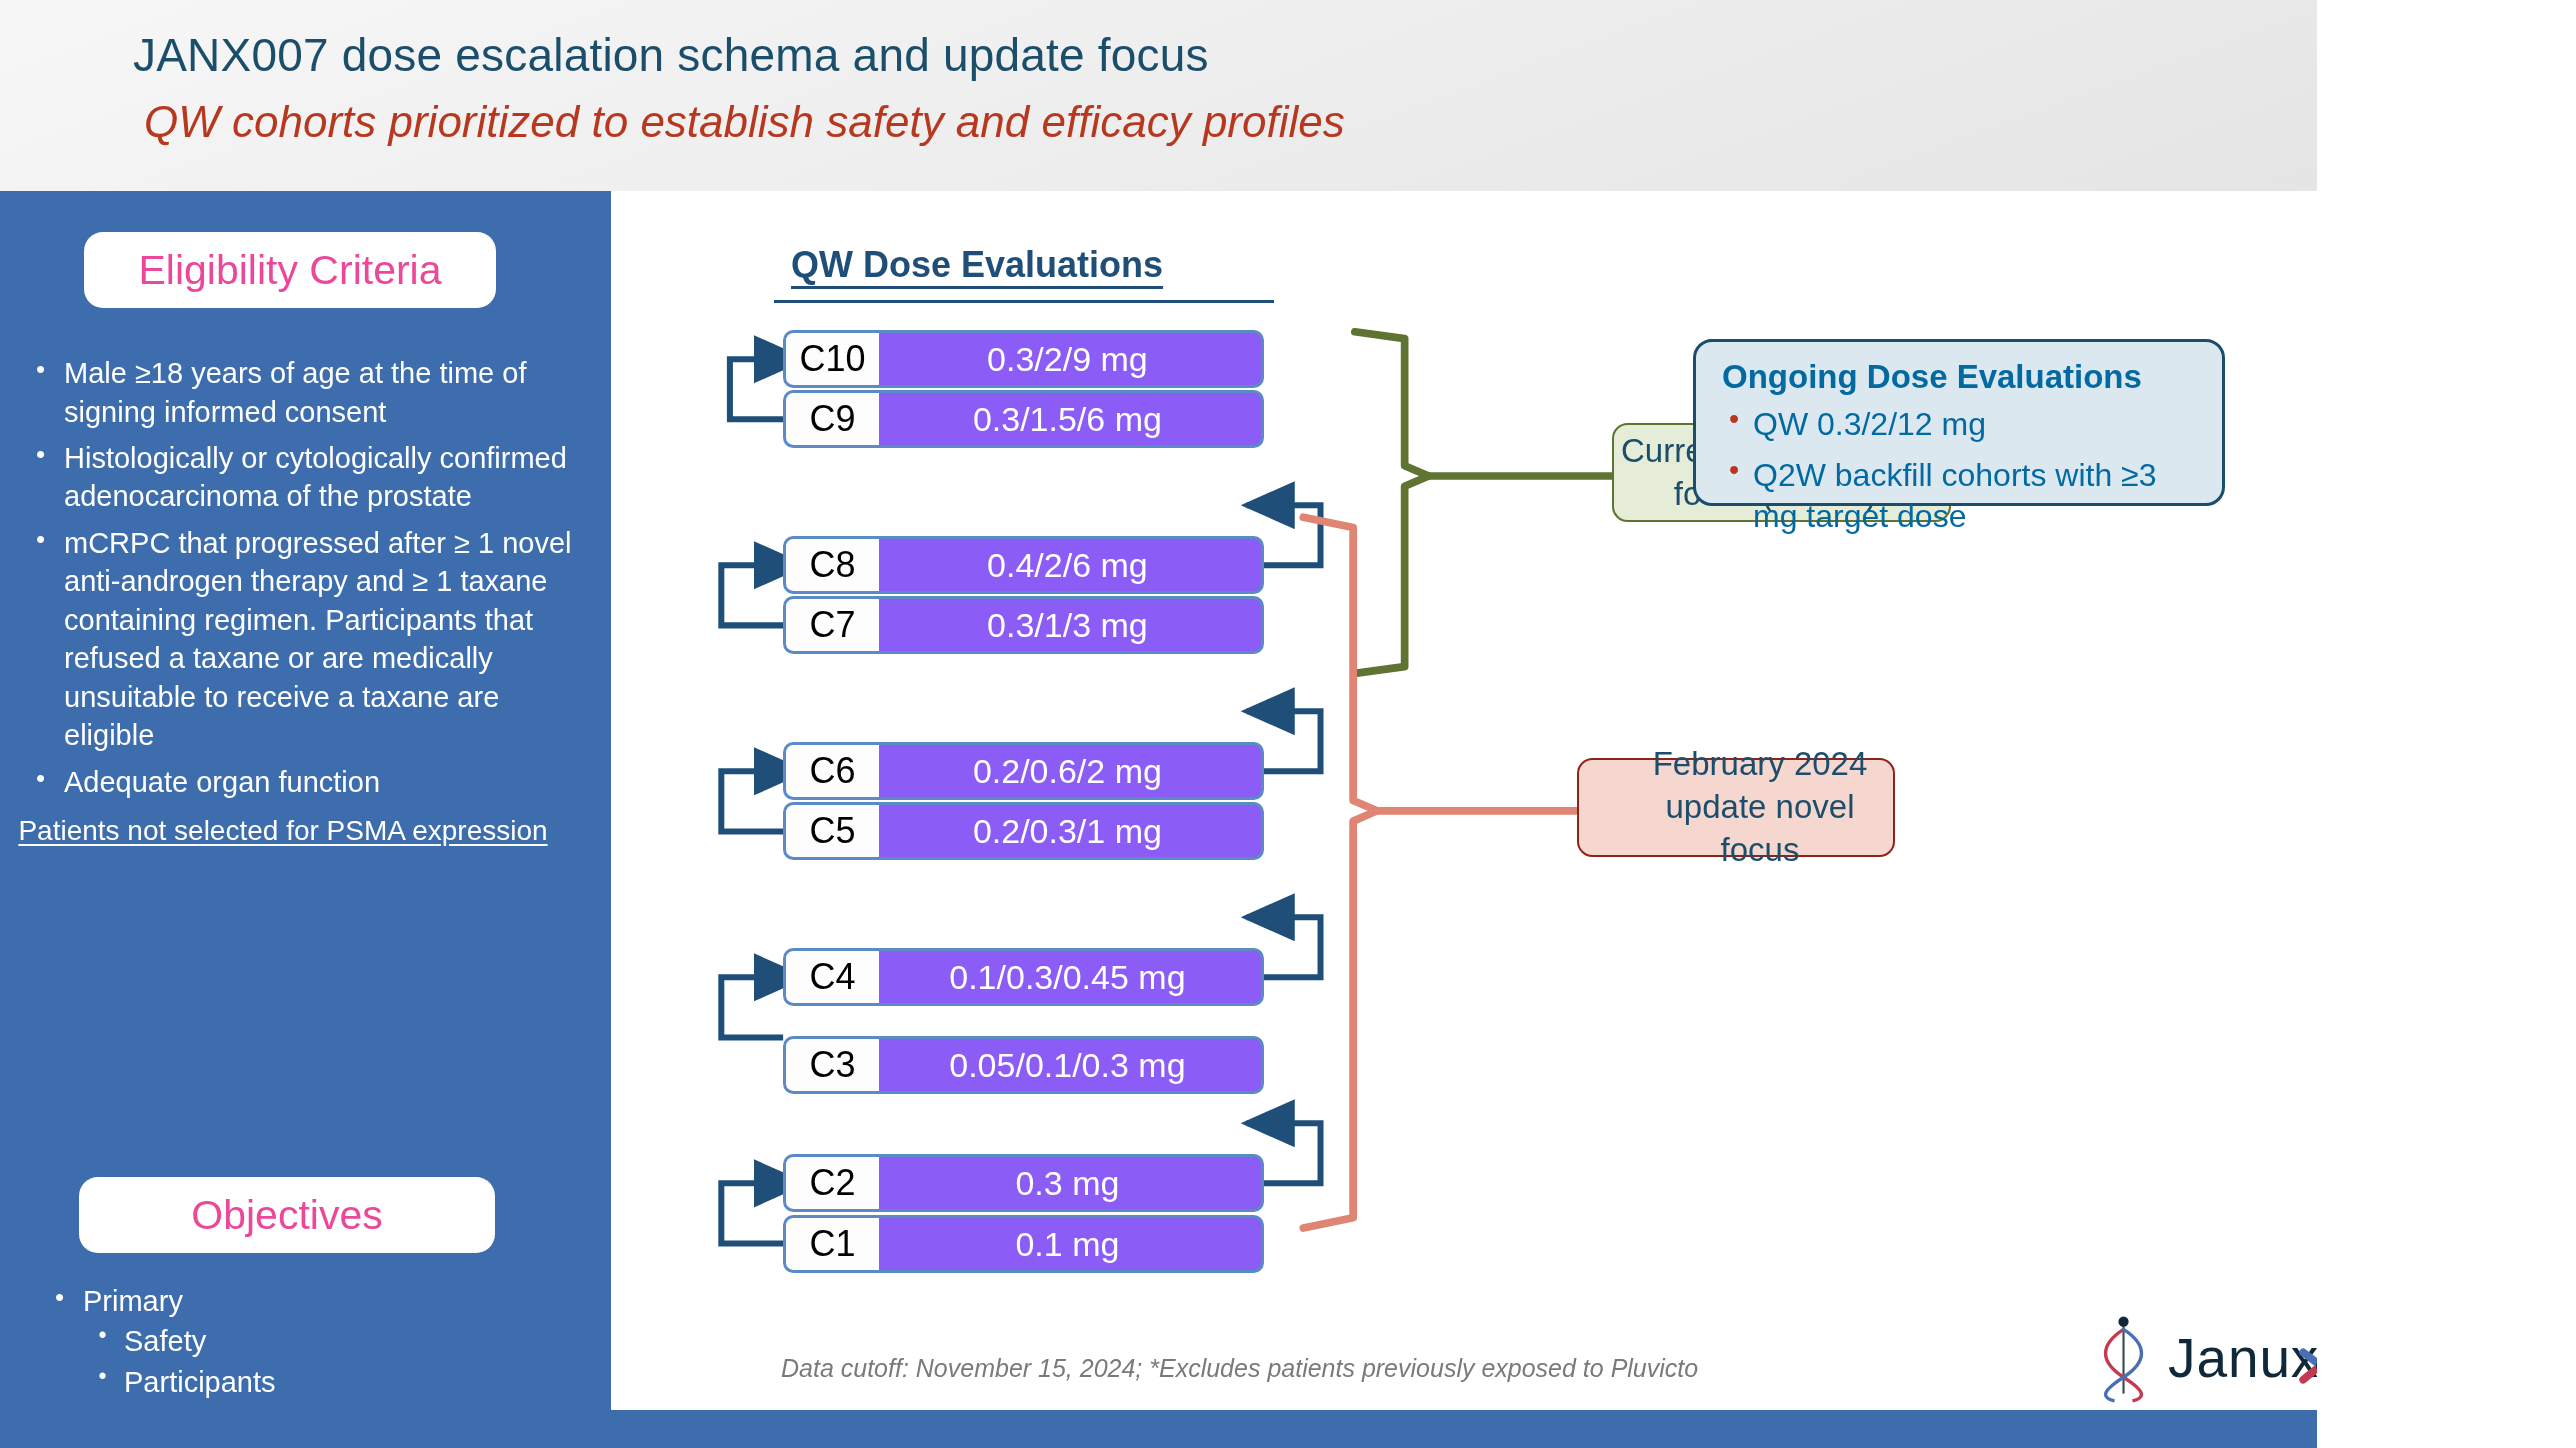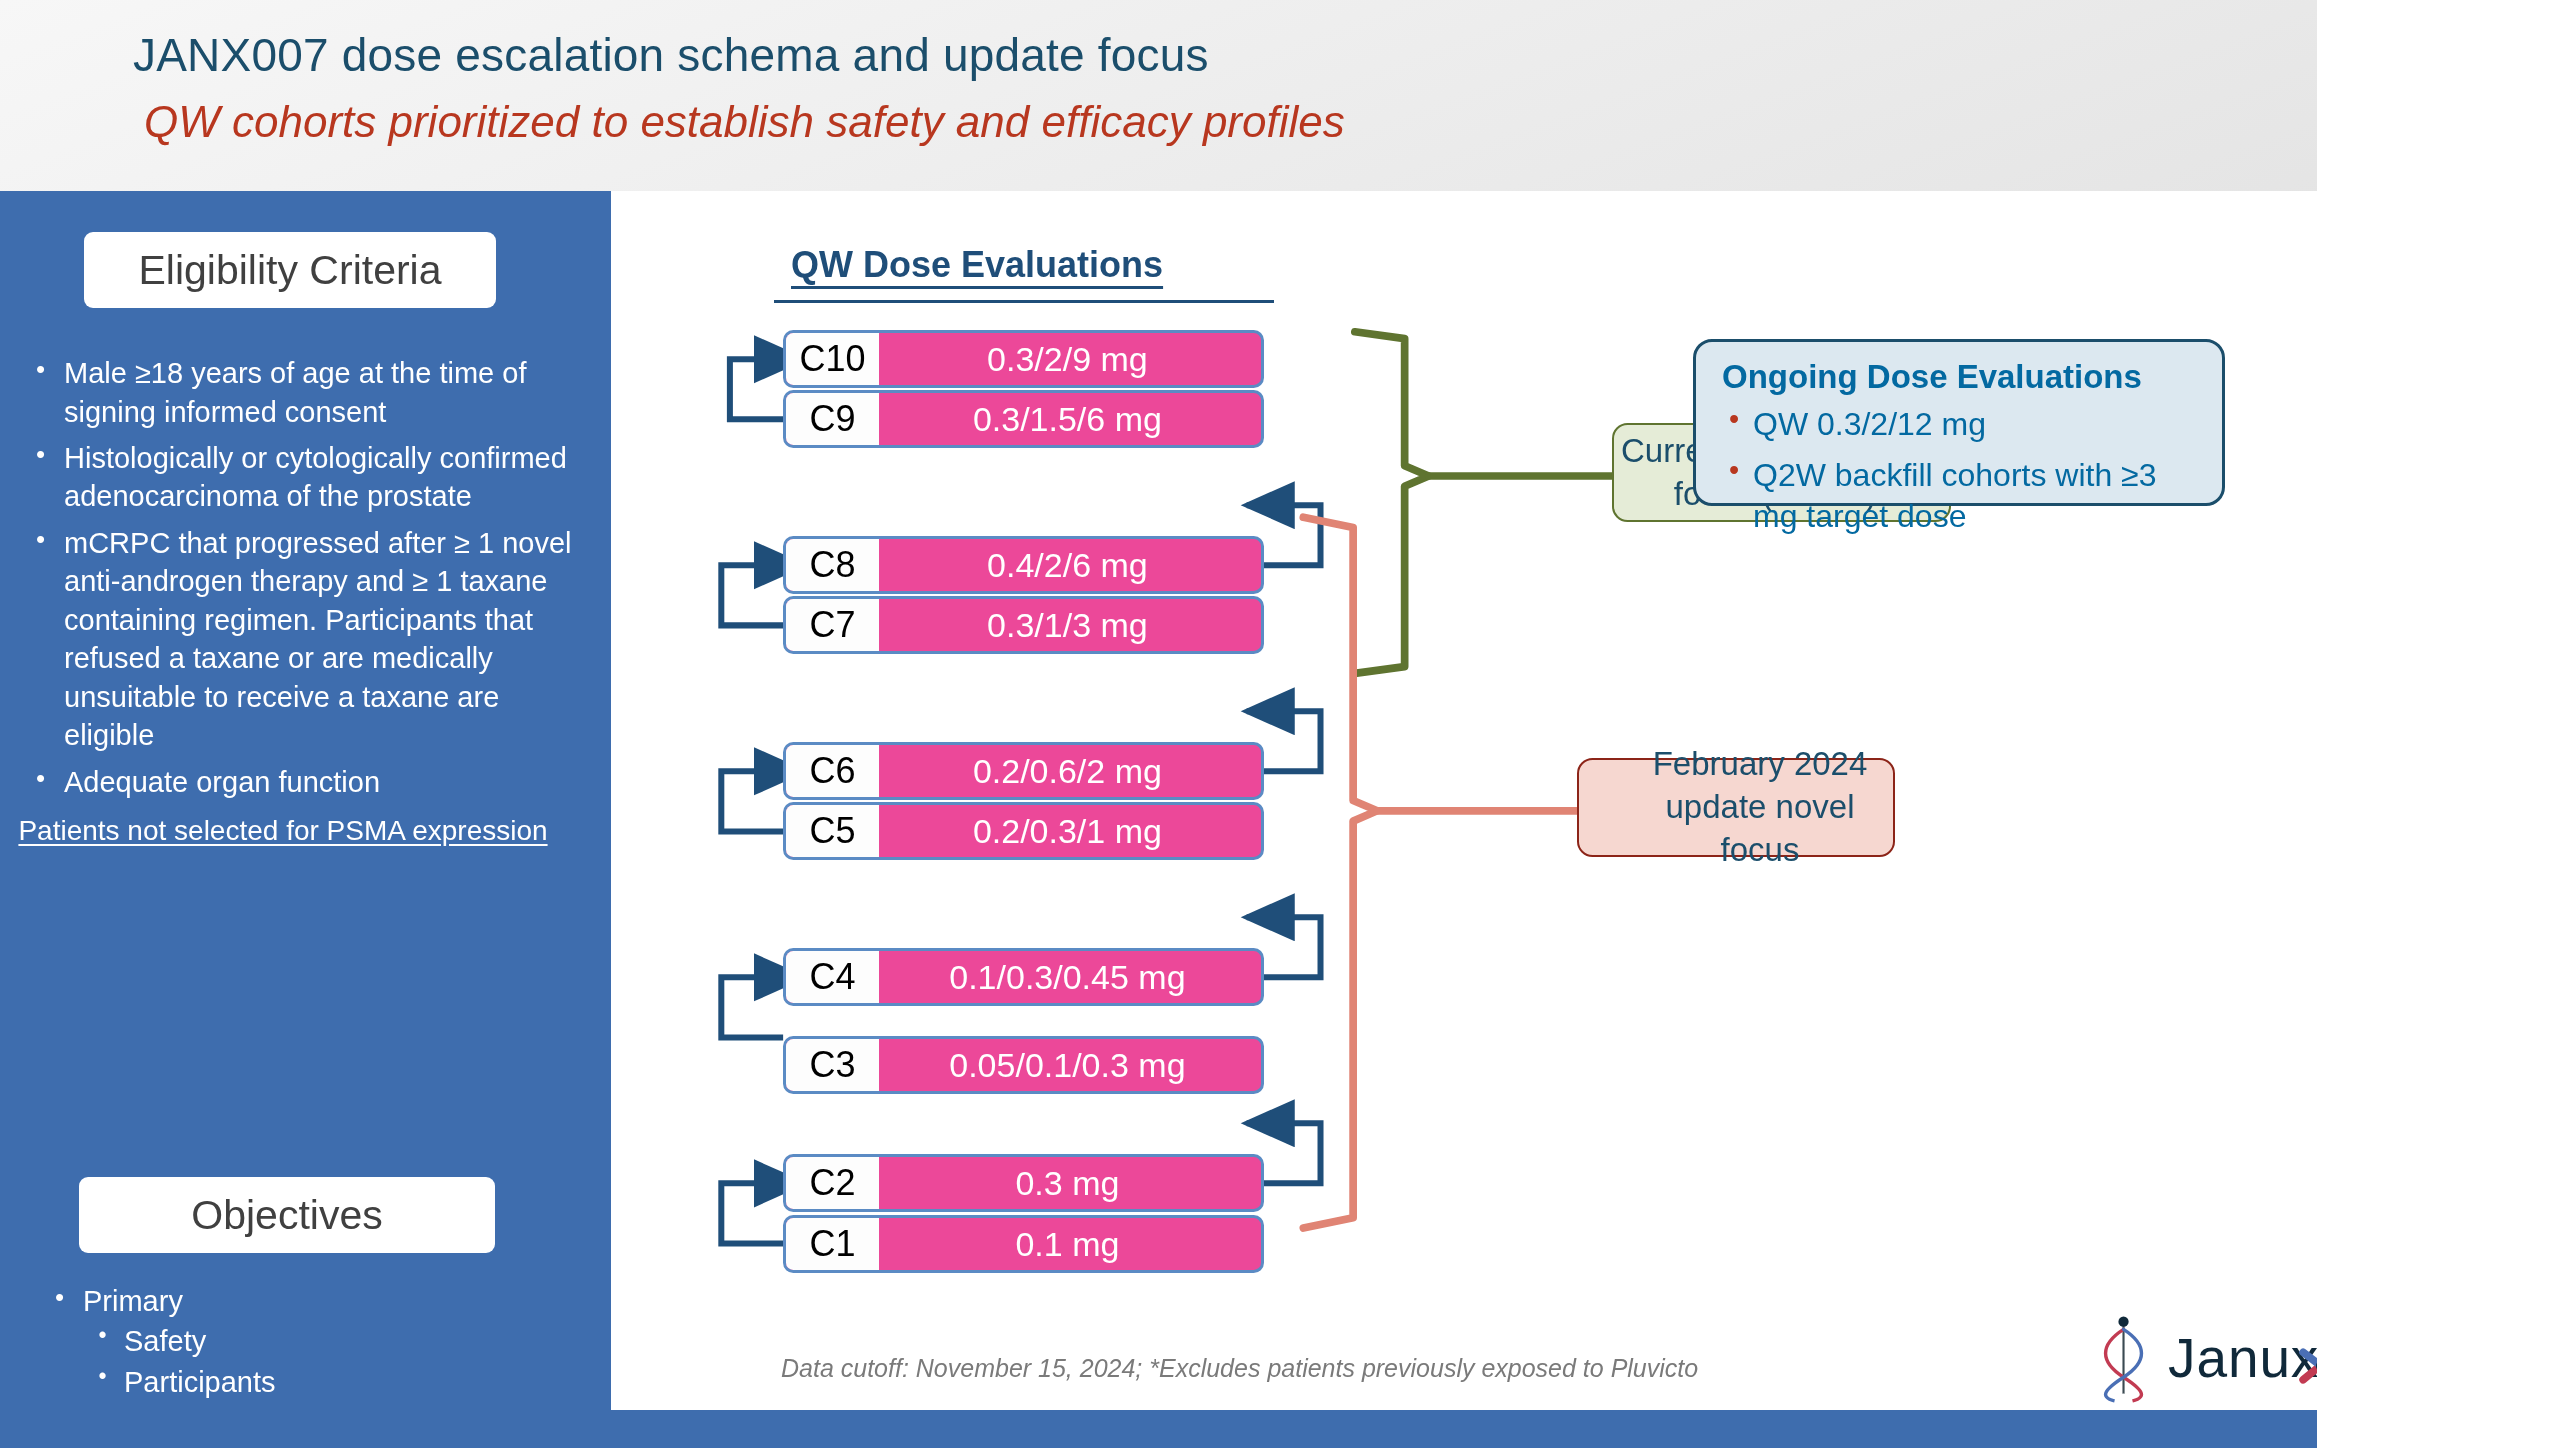--- a/index.html
+++ b/index.html
@@ -25,23 +25,23 @@
     position:absolute;left:144px;top:97px;
     font-size:44px;color:#b8371f;font-style:italic;white-space:nowrap;
   }
 
   
   .sidebar{
     position:absolute;left:0;top:191px;width:611px;height:1258px;
     background:#3e6dae;
   }
   .pill{
-    position:absolute;background:#ffffff;border-radius:9px;
+    position:absolute;background:#ffffff;border-radius:19px;
     display:flex;align-items:center;justify-content:center;
-    color:#404040;font-size:41px;
+    color:#ec4899;font-size:41px;
   }
   .pill-elig{left:84px;top:41px;width:412px;height:76px;}
   .pill-obj{left:79px;top:986px;width:416px;height:76px;}
 
   .bullets{position:absolute;color:#ffffff;}
   .b-elig{left:17px;top:163px;width:575px;}
   .b-obj{left:36px;top:1091px;width:558px;}
 
   ul.lvl1{list-style:none;margin:0;padding:0;}
   ul.lvl1>li{
@@ -79,21 +79,21 @@
     text-decoration:underline;text-underline-offset:8.6px;text-decoration-thickness:3.4px;
   }
   .qw-rule{
     position:absolute;left:163px;top:109px;width:500px;height:3.4px;background:#1f4e79;
   }
 
   
   .ladder{position:absolute;left:0;top:0;width:1965px;height:1219px;}
   .bar{
     position:absolute;height:58px;border-radius:10.3px;
-    background:#ec4899;border:3.4px solid #5b8bc4;
+    background:#8b5cf6;border:3.4px solid #5b8bc4;
     box-sizing:border-box;display:flex;align-items:stretch;overflow:hidden;
   }
   .bar .cid{
     width:93px;background:#fdfdfd;display:flex;align-items:center;justify-content:center;
     color:#000;font-size:36px;flex:0 0 auto;
   }
   .bar .dose{
     flex:1;display:flex;align-items:center;justify-content:center;
     color:#ffffff;font-size:34px;padding-right:5.2px;
   }

